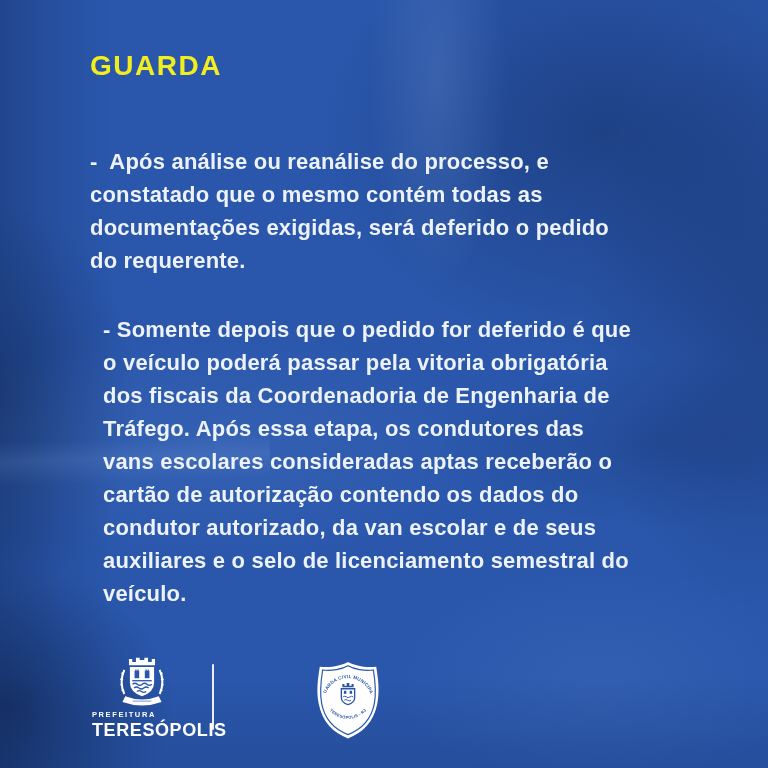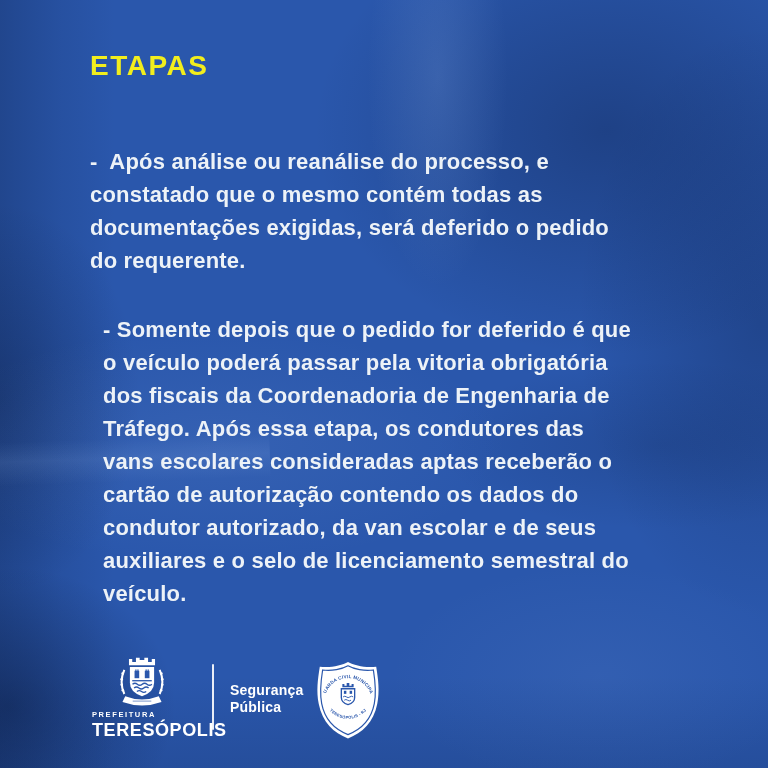--- a/index.html
+++ b/index.html
@@ -58,21 +58,21 @@
   .badge{position:absolute;left:312px;top:10px;}
   .badge-text{font-family:"Liberation Sans", sans-serif;font-weight:bold;fill:#2a57ac;}
 </style>
 </head>
 <body>
 
 <div class="poster">
   <div class="bg-band"></div>
 
   <div class="content">
-    <h1 class="title">ETAPAS</h1>
+    <h1 class="title">GUARDA</h1>
     <p class="para p1">-  Após análise ou reanálise do processo, e
 constatado que o mesmo contém todas as
 documentações exigidas, será deferido o pedido
 do requerente.</p>
     <p class="para p2">- Somente depois que o pedido for deferido é que
 o veículo poderá passar pela vitoria obrigatória
 dos fiscais da Coordenadoria de Engenharia de
 Tráfego. Após essa etapa, os condutores das
 vans escolares consideradas aptas receberão o
 cartão de autorização contendo os dados do
@@ -114,22 +114,20 @@
 
         <path fill="#ffffff" d="M12,45.5 L9,51.5 Q30,59 51,51.5 L48,45.5 Q30,52.5 12,45.5 Z"></path>
         <rect x="20" y="50" width="20" height="1.2" fill="#2a57ac" opacity="0.55"></rect>
       </svg>
       <div class="pref-line1">PREFEITURA</div>
       <div class="pref-line2">TERESÓPOLIS</div>
     </div>
 
     <div class="divider"></div>
 
-    <div class="dept">Segurança
-Pública</div>
 
     <svg class="badge" width="72" height="80" viewBox="0 0 70 78" aria-hidden="true">
       <defs>
         <path id="arcT" d="M13,34 A23,23 0 0 1 57,34" fill="none"></path>
         <path id="arcB" d="M16,48 A24,24 0 0 0 54,48" fill="none"></path>
       </defs>
 
       <path fill="#ffffff" d="M35,2 C29,5.5 17,8 7.5,6.5 C5.5,19 4,30 6.5,43 C10,61 21,71 35,76.5 C49,71 60,61 63.5,43 C66,30 64.5,19 62.5,6.5 C53,8 41,5.5 35,2 Z"></path>
 
       <path fill="none" stroke="#2a57ac" stroke-width="1.3" transform="translate(35,39) scale(0.9) translate(-35,-39)" d="M35,2 C29,5.5 17,8 7.5,6.5 C5.5,19 4,30 6.5,43 C10,61 21,71 35,76.5 C49,71 60,61 63.5,43 C66,30 64.5,19 62.5,6.5 C53,8 41,5.5 35,2 Z"></path>

